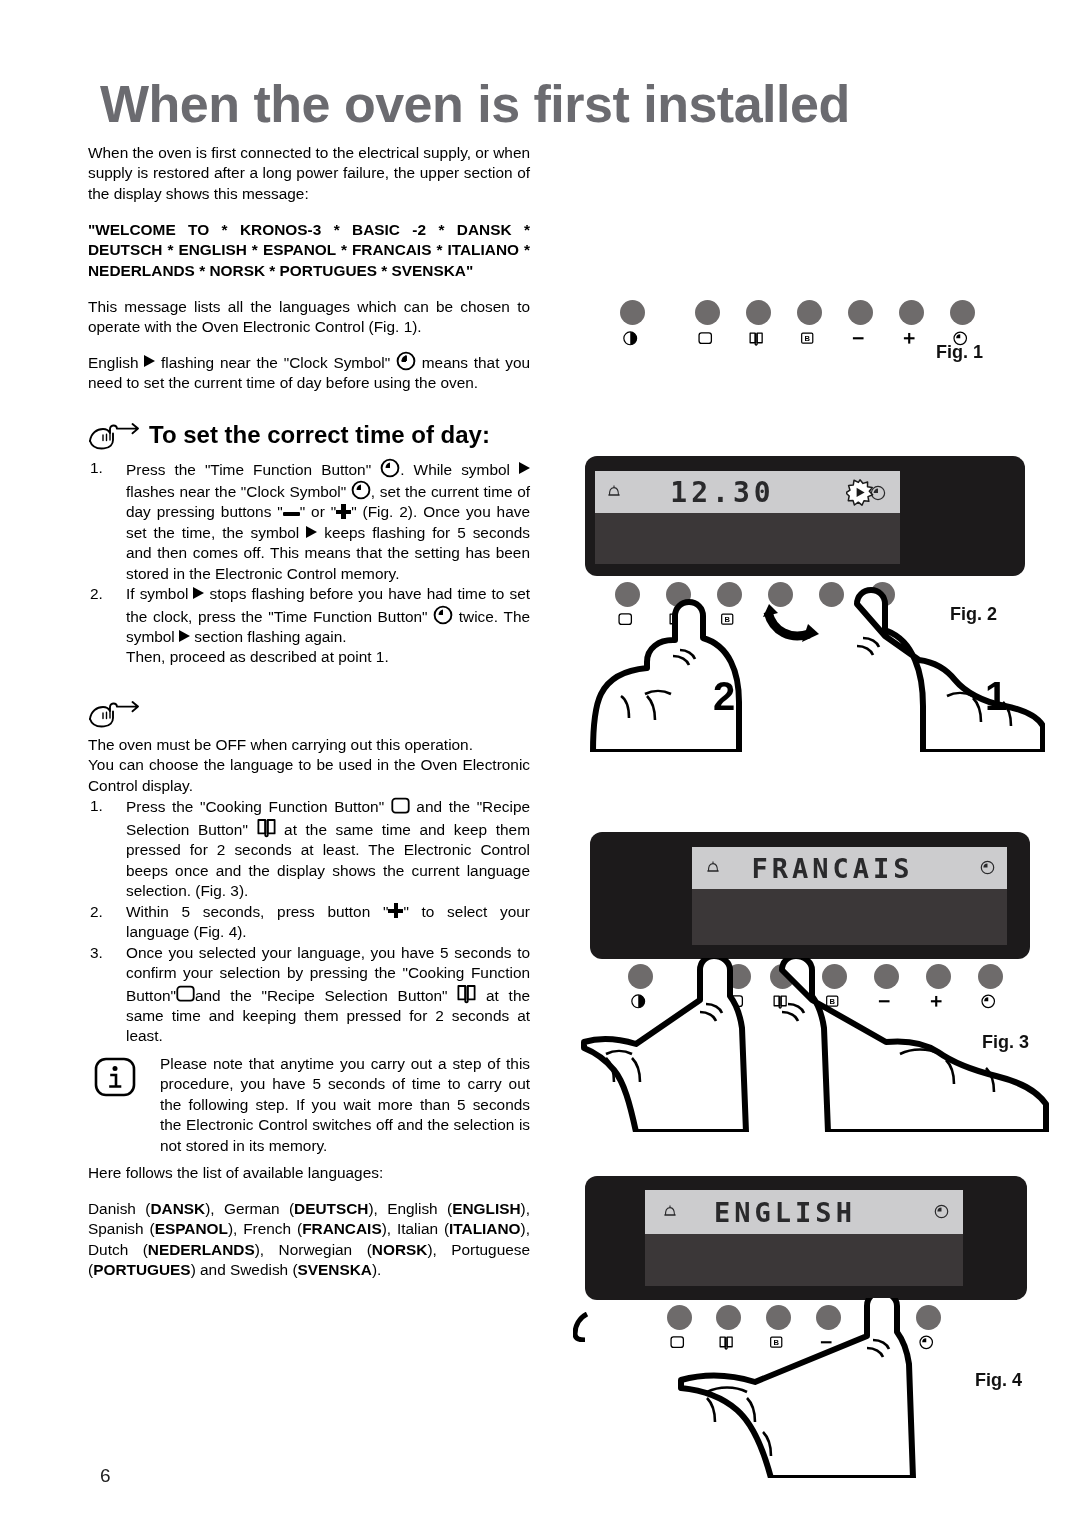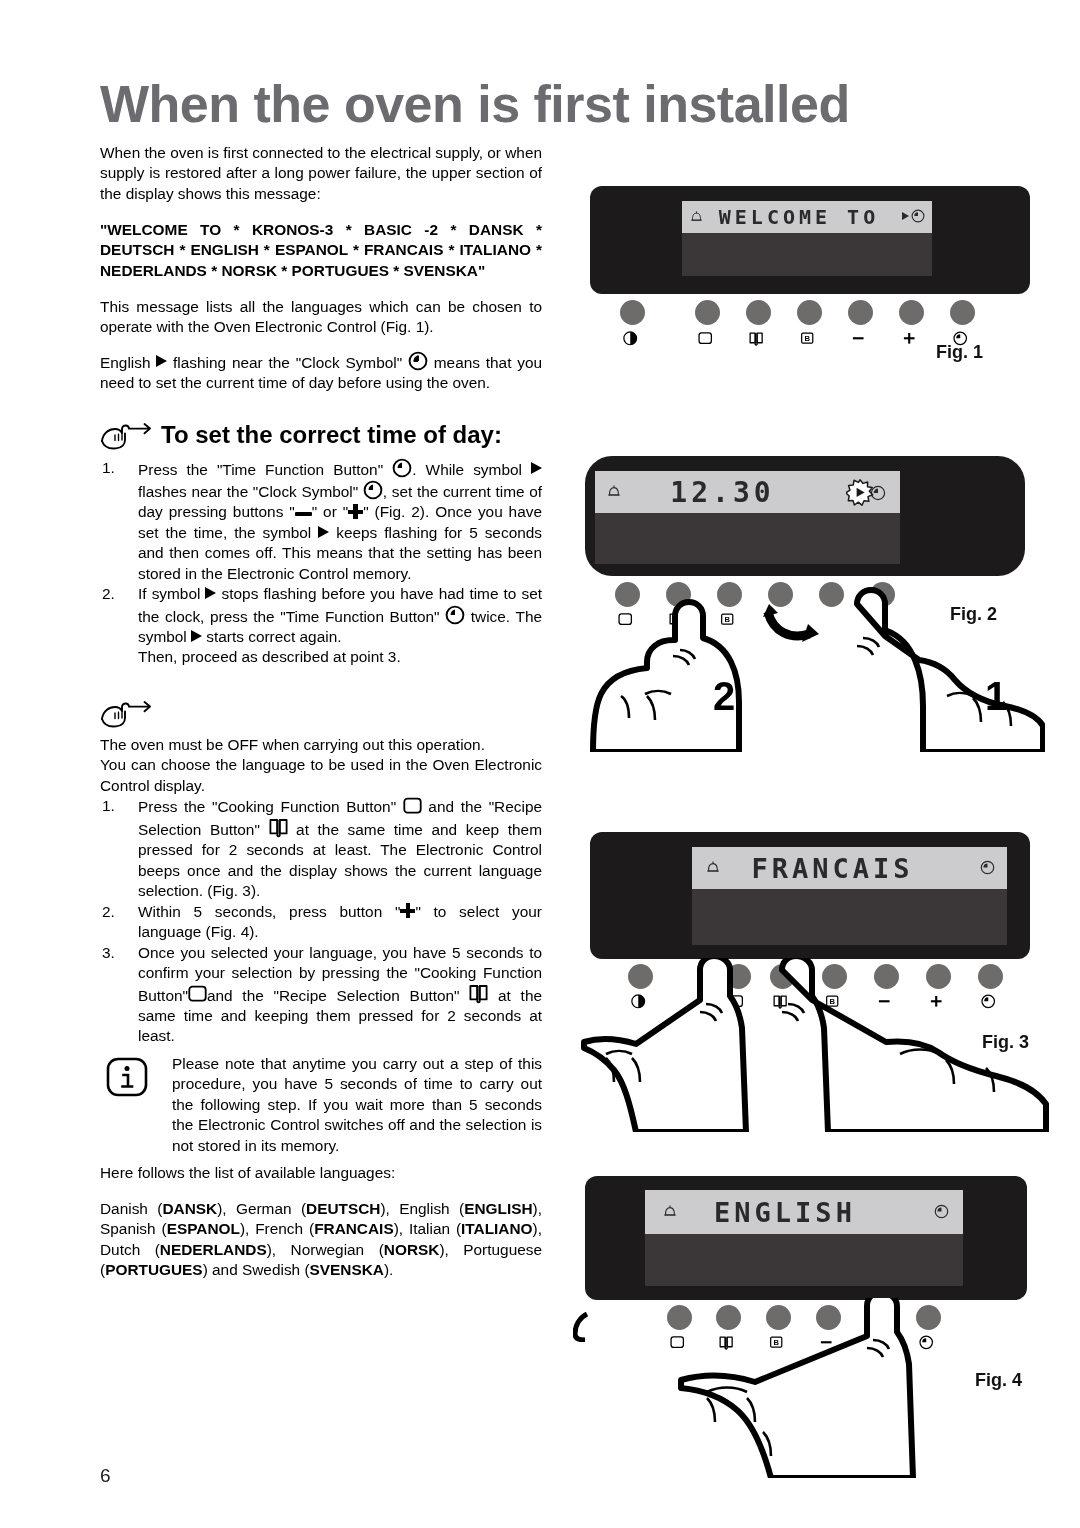--- a/index.html
+++ b/index.html
@@ -18,21 +18,21 @@
   .page-title{
     position:absolute;left:100px;top:42px;width:900px;
     font-size:52px;font-weight:bold;letter-spacing:-0.5px;
     color:#6b6b70;
     line-height:1.05;
     white-space:nowrap;
   }
 
   
   .left-col{
-    position:absolute;left:100px;top:143px;width:442px;
+    position:absolute;left:88px;top:143px;width:442px;
     font-size:15.4px;line-height:1.33;
   }
   .para{margin:0 0 0 0;text-align:justify;}
   .para.nojust{text-align:left;}
   .bold-block{font-weight:bold;text-align:justify;}
   .gap{height:13px;}
   .gap-s{height:7px;}
 
   
   ol.steps{
@@ -167,22 +167,22 @@
         <span class="tri"></span> <span>flashes near the "Clock Symbol"</span>&nbsp;<span class="ic ic-clock"><svg viewBox="0 0 20 20">
               <circle cx="10" cy="10" r="8.4" fill="none" stroke="#000" stroke-width="1.9"></circle>
               <path d="M10 4.4 A5.6 5.6 0 0 0 5.6 10 L10 10 Z" fill="#000"></path>
             </svg></span><span>, set the current time of day pressing buttons "</span><span class="minus-g"></span><span>" or "</span><span class="plus-g"></span><span>" (Fig. 2). Once you have set the time, the symbol</span> <span class="tri"></span> <span>keeps flashing for 5 seconds and then comes off. This means that the setting has been stored in the Electronic Control memory.</span>
       </li>
       <li>
         <span class="num">2.</span><span>If symbol</span> <span class="tri"></span> <span>stops flashing before you have had time to set the clock, press the "Time Function Button"</span>
         <span class="ic ic-clock"><svg viewBox="0 0 20 20">
               <circle cx="10" cy="10" r="8.4" fill="none" stroke="#000" stroke-width="1.9"></circle>
               <path d="M10 4.4 A5.6 5.6 0 0 0 5.6 10 L10 10 Z" fill="#000"></path>
-            </svg></span> <span>twice. The symbol</span> <span class="tri"></span> <span>starts correct again.</span>
-        <div class="lastline">Then, proceed as described at point 3.</div>
+            </svg></span> <span>twice. The symbol</span> <span class="tri"></span> <span>section flashing again.</span>
+        <div class="lastline">Then, proceed as described at point 1.</div>
       </li>
     </ol>
 
     <div class="gap" style="height:30px"></div>
 
     <h2 class="section-head">
       <span class="hand-icon">
         <svg viewBox="0 0 52 30">
           <path d="M2 21 C3 13 9 9 15 9 C19 9 21 11 22 13 L22 9 C22 6.5 24 5.5 25.6 5.5 C27.3 5.5 28.8 6.6 29 8.6 L50 8.6 L44.5 4 M50 8.6 L44.5 13.3" fill="none" stroke="#000" stroke-width="1.9" stroke-linejoin="round" stroke-linecap="round"></path>
           <path d="M2 21 C4 27 10 29 16 28.4 C22 27.8 25 24 25 20 L25 13.5" fill="none" stroke="#000" stroke-width="1.9" stroke-linecap="round"></path>
@@ -237,44 +237,20 @@
     <p class="para nojust">Here follows the list of available languages:</p>
     <p class="langlist">
       <span>Danish</span> (<b>DANSK</b>), <span>German</span> (<b>DEUTSCH</b>), <span>English</span> (<b>ENGLISH</b>), <span>Spanish</span> (<b>ESPANOL</b>), <span>French</span> (<b>FRANCAIS</b>), <span>Italian</span> (<b>ITALIANO</b>), <span>Dutch</span> (<b>NEDERLANDS</b>), <span>Norwegian</span> (<b>NORSK</b>), <span>Portuguese</span> (<b>PORTUGUES</b>) and <span>Swedish</span> (<b>SVENSKA</b>).
     </p>
 
   </div>
 
   <div class="page-number">6</div>
 
   <div class="fig" style="left:590px;top:186px;width:450px;height:180px;">
-    <div class="panel" style="width:440px;height:108px;">
-      <div class="lcd-wrap" style="left:92px;top:15px;width:250px;height:32px;">
-        <div class="lcd-top">
-          <span class="bell" style="left:8px;top:9px;width:13px;height:14px;">
-            <svg viewBox="0 0 13 14">
-                <path d="M2.4 10.2 C2.4 6.4 3 3.2 6.5 3.2 C10 3.2 10.6 6.4 10.6 10.2 Z" fill="none" stroke="#2a2a2c" stroke-width="1"></path>
-                <path d="M1.2 10.2 L11.8 10.2" stroke="#2a2a2c" stroke-width="1"></path>
-                <path d="M6.5 1.4 L6.5 3.2" stroke="#2a2a2c" stroke-width="1"></path>
-              </svg>
-          </span>
-          <span class="lcd-text" style="font-size:20px;padding-left:14px;padding-right:30px;">WELCOME TO</span>
-          <span class="clk-ind" style="right:7px;top:8px;">
-            <span class="tri" style="border-left-color:#2a2a2c;border-left-width:7px;border-top-width:4.3px;border-bottom-width:4.3px;"></span>
-            <span style="display:inline-block;width:14px;height:14px;">
-              <svg viewBox="0 0 14 14">
-                  <circle cx="7" cy="7" r="5.9" fill="none" stroke="#2a2a2c" stroke-width="1.1"></circle>
-                  <path d="M7 3.3 A3.7 3.7 0 0 0 3.3 7 L7 7 Z" fill="#2a2a2c"></path>
-                </svg>
-            </span>
-          </span>
-        </div>
-      </div>
-      <div class="lcd-lower" style="left:92px;top:47px;width:250px;height:43px;"></div>
-    </div>
     <div style="position:absolute;left:0;top:112px;width:440px;height:62px;">
       <div class="btn-dot" style="left:30px;top:2px;width:25px;height:25px;"></div>
       <div class="btn-ico" style="left:30px;top:32px;width:25px;height:22px;">
         <svg viewBox="0 0 25 22" style="margin:0 auto;width:19px;height:19px;">
             <circle cx="9.5" cy="9.5" r="8.4" fill="none" stroke="#000" stroke-width="1.6"></circle>
             <path d="M9.5 1.1 A8.4 8.4 0 0 1 9.5 17.9 Z" fill="#000"></path>
           </svg>
       </div>
 
       <div class="btn-dot" style="left:105px;top:2px;width:25px;height:25px;"></div>
@@ -320,21 +296,21 @@
         <svg viewBox="0 0 25 22" style="margin:0 auto;width:19px;height:19px;">
             <circle cx="9.5" cy="9.5" r="8.2" fill="none" stroke="#000" stroke-width="1.6"></circle>
             <path d="M9.5 4.2 A5.3 5.3 0 0 0 4.2 9.5 L9.5 9.5 Z" fill="#000"></path>
           </svg>
       </div>
     </div>
     <div class="fig-label" style="left:346px;top:156px;">Fig. 1</div>
   </div>
 
   <div class="fig" style="left:585px;top:456px;width:460px;height:300px;">
-    <div class="panel" style="left:0;top:0;width:440px;height:120px;border-radius:27px;">
+    <div class="panel" style="left:0;top:0;width:440px;height:120px;">
       <div class="lcd-wrap" style="left:10px;top:15px;width:305px;height:42px;">
         <div class="lcd-top">
           <span class="bell" style="left:12px;top:13px;width:14px;height:15px;">
             <svg viewBox="0 0 14 15">
                 <path d="M2.5 11 C2.5 7 3.2 3.6 7 3.6 C10.8 3.6 11.5 7 11.5 11 Z" fill="none" stroke="#2a2a2c" stroke-width="1.1"></path>
                 <path d="M1.2 11 L12.8 11" stroke="#2a2a2c" stroke-width="1.1"></path>
                 <path d="M7 1.6 L7 3.6" stroke="#2a2a2c" stroke-width="1.1"></path>
               </svg>
           </span>
           <span class="lcd-text" style="font-size:28px;padding-left:8px;padding-right:58px;">12.30</span>

